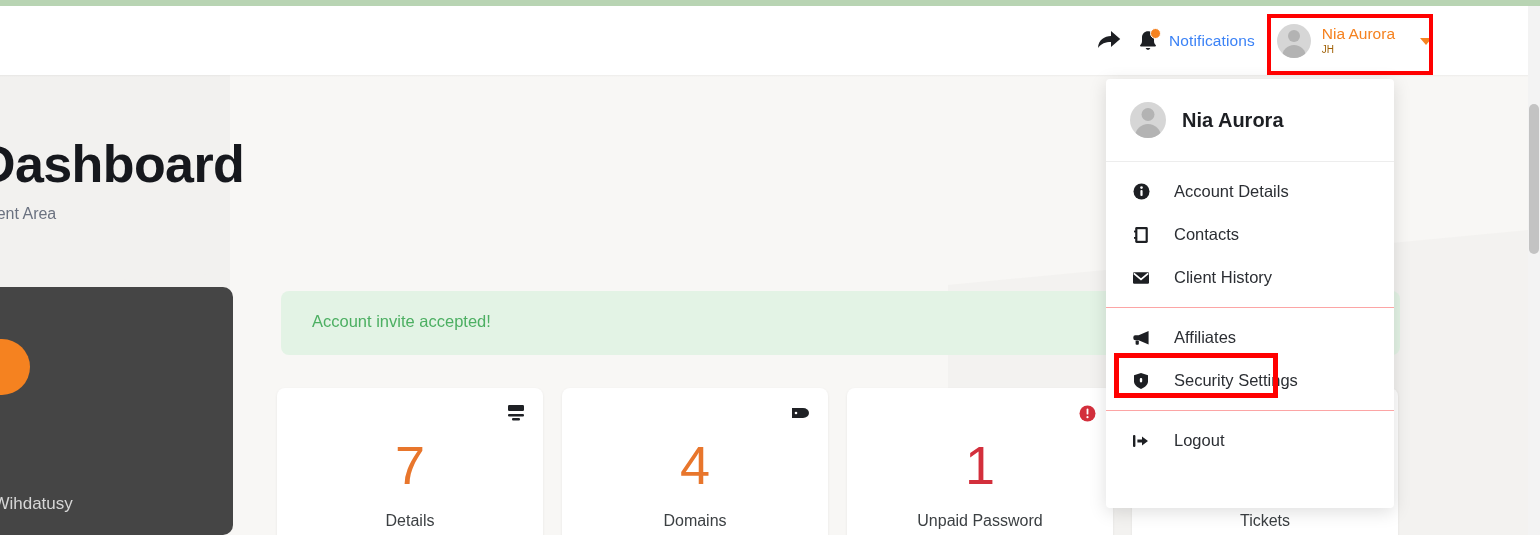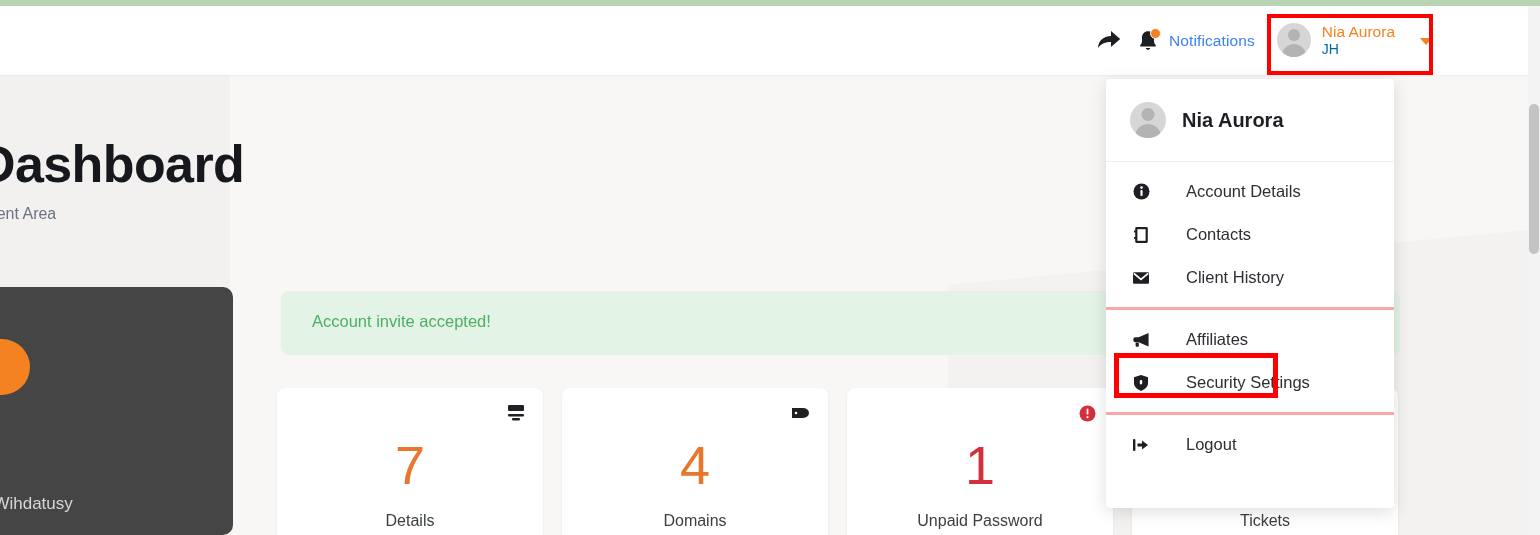--- a/index.html
+++ b/index.html
@@ -54,21 +54,21 @@
   .avatar-sm .head {
     position:absolute; left:50%; top:6px; transform:translateX(-50%);
     width:12px; height:12px; border-radius:50%; background:#b3b3b3;
   }
   .avatar-sm .body {
     position:absolute; left:50%; top:21px; transform:translateX(-50%);
     width:24px; height:18px; border-radius:12px 12px 0 0; background:#b3b3b3;
   }
   .user-text { display:flex; flex-direction:column; line-height:1.22; padding-left:2px;}
   .user-name { font-size:15.5px; color:#f58220; font-weight:400; }
-  .user-sub { font-size:14px; color:#0369a1; }
+  .user-sub { font-size:10px; color:#a16207; }
   .caret {
     width:0; height:0; margin-left:16px; margin-top:2px;
     border-left:6px solid transparent; border-right:6px solid transparent;
     border-top:7px solid #f58220;
   }
 
   
   .hl-user {
     position:absolute; left:1267px; top:14px; width:166px; height:61px;
     border:4px solid #ff0000; pointer-events:none; z-index:40;
@@ -178,31 +178,31 @@
   .dd-avatar .head {
     position:absolute; left:50%; top:6px; transform:translateX(-50%);
     width:13px; height:13px; border-radius:50%; background:#b3b3b3;
   }
   .dd-avatar .body {
     position:absolute; left:50%; top:22px; transform:translateX(-50%);
     width:26px; height:20px; border-radius:13px 13px 0 0; background:#b3b3b3;
   }
   .dd-name { font-size:20px; font-weight:700; color:#1d1f23; }
   .dd-group { padding:8px 0; }
-  .dd-group + .dd-group { border-top:3px solid #fca5a5; }
+  .dd-group + .dd-group { border-top:1px solid #fca5a5; }
   .dd-item {
     display:flex; align-items:center; gap:0;
     height:43px; padding-left:26px; cursor:pointer;
   }
   .dd-item .ic {
     width:18px; height:18px; flex:none;
     display:flex; align-items:center; justify-content:center;
   }
   .dd-item .lbl {
-    margin-left:36px; font-size:16.5px; color:#2b2e33;text-align:right;
+    margin-left:24px; font-size:16.5px; color:#2b2e33;text-align:right;
   }
 
   
   .scroll-track {
     position:absolute; right:0; top:6px; width:12px; height:529px;
     background:#f3f3f3;
   }
   .scroll-thumb {
     position:absolute; right:1px; top:98px; width:10px; height:150px;
     background:#c3c3c3; border-radius:5px;

